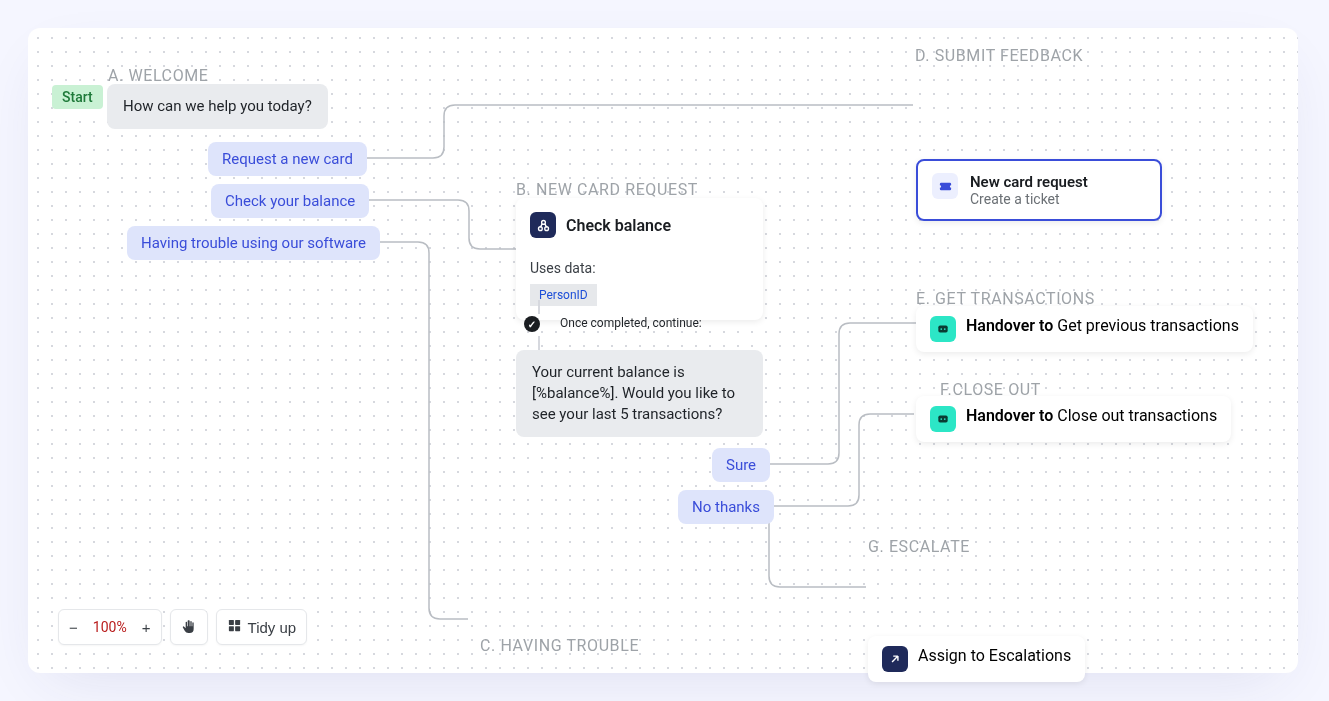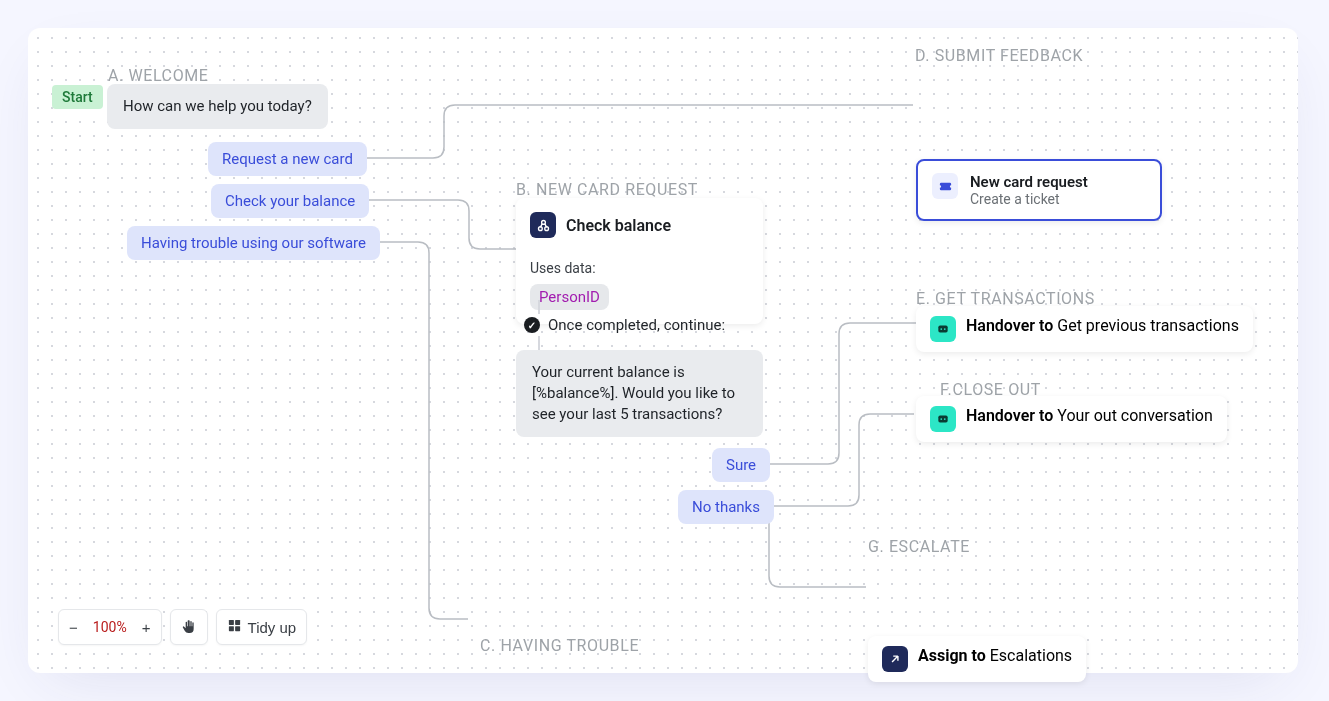--- a/index.html
+++ b/index.html
@@ -12,22 +12,22 @@
 .card{position:absolute;background:#fff;border-radius:8px;box-shadow:0 2px 6px rgba(0,0,0,.08);padding:14px}
 .card-action{position:absolute;background:#fff;border-radius:8px;box-shadow:0 2px 6px rgba(0,0,0,.08);padding:10px 14px;display:flex;align-items:flex-start;gap:10px}
 .card-selected{border:2px solid #3a4dd9}
 .icon-sq{width:26px;height:26px;border-radius:6px;display:flex;align-items:center;justify-content:center;flex-shrink:0}
 .icon-navy{background:#1f2a5a;color:#fff}
 .icon-teal{background:#2ce6c6;color:#0a3b33}
 .icon-ticket{background:#eceffe;color:#3a4dd9}
 .check-balance .hdr{display:flex;align-items:center;gap:10px;margin-bottom:22px}
 .check-balance .ttl{font-weight:600;font-size:16px;color:#1a1d21}
 .uses{font-size:14px;color:#3a3f45;margin-bottom:8px}
-.pill{display:inline-block;background:#e6e8eb;color:#a21caf;font-size:15px;padding:4px 9px;border-radius:8px}
-.cont{position:absolute;display:flex;align-items:center;gap:8px;font-size:15px;color:#1f2328}
+.pill{display:inline-block;background:#e6e8eb;color:#1d4ed8;font-size:12px;padding:4px 9px;border-radius:0}
+.cont{position:absolute;display:flex;align-items:flex-start;gap:20px;font-size:12px;color:#1f2328}
 .dot-check{width:16px;height:16px;border-radius:50%;background:#1a1d21;display:flex;align-items:center;justify-content:center}
 .dot-check::after{content:"✓";color:#fff;font-size:10px;font-weight:bold}
 .action-title{font-weight:600;font-size:15px;color:#1a1d21}
 .action-sub{font-size:14px;color:#6b7075}
 .handover .bold{font-weight:600}
 .toolbar{position:absolute;left:30px;bottom:28px;display:flex;gap:8px}
 .tool-group{background:#fff;border:1px solid #e5e7ea;border-radius:6px;display:flex;align-items:center;height:36px;box-shadow:0 1px 2px rgba(0,0,0,.04)}
 .tool-btn{border:none;background:transparent;padding:0 10px;font-size:15px;color:#3a3f45;cursor:pointer;height:100%;display:flex;align-items:center;gap:6px}
 .zoom-val{font-size:14px;color:#b91c1c;padding:0 4px;min-width:44px;text-align:center}
 svg.connectors{position:absolute;top:0;left:0;pointer-events:none}
@@ -117,31 +117,31 @@
 
 <div class="section-label" style="left:912px;top:352px">F.CLOSE OUT</div>
 <div class="card-action handover" style="left:888px;top:368px">
   <div class="icon-sq icon-teal">
     <svg width="14" height="14" viewBox="0 0 24 24" fill="currentColor">
           <rect x="4" y="6" width="16" height="12" rx="3"></rect>
           <circle cx="9" cy="12" r="1.5" fill="#2ce6c6"></circle>
           <circle cx="15" cy="12" r="1.5" fill="#2ce6c6"></circle>
         </svg>
   </div>
-  <div><span class="bold">Handover to </span><span>Your out conversation</span></div>
+  <div><span class="bold">Handover to </span><span>Close out transactions</span></div>
 </div>
 
 <div class="section-label" style="left:840px;top:509px">G. ESCALATE</div>
 <div class="card-action" style="left:840px;top:608px">
   <div class="icon-sq icon-navy">
     <svg width="14" height="14" viewBox="0 0 24 24" fill="none" stroke="currentColor" stroke-width="2.4">
           <path d="M7 17L17 7M17 7H9M17 7v8"></path>
         </svg>
   </div>
-  <div><span style="font-weight:700">Assign to </span><span>Escalations</span></div>
+  <div><span style="font-weight:400">Assign to </span><span>Escalations</span></div>
 </div>
 
 <div class="toolbar">
   <div class="tool-group">
     <button class="tool-btn">−</button>
     <span class="zoom-val">100%</span>
     <button class="tool-btn">+</button>
   </div>
   <div class="tool-group">
     <button class="tool-btn">

